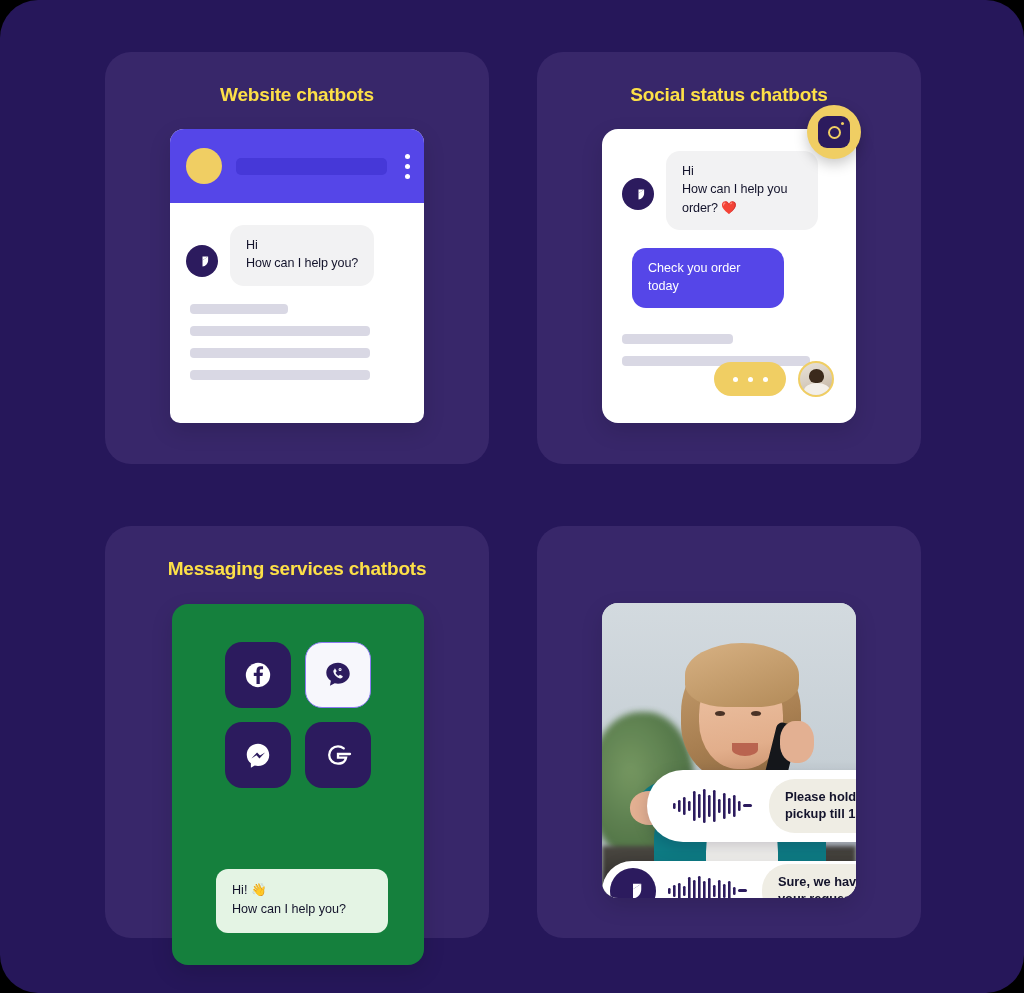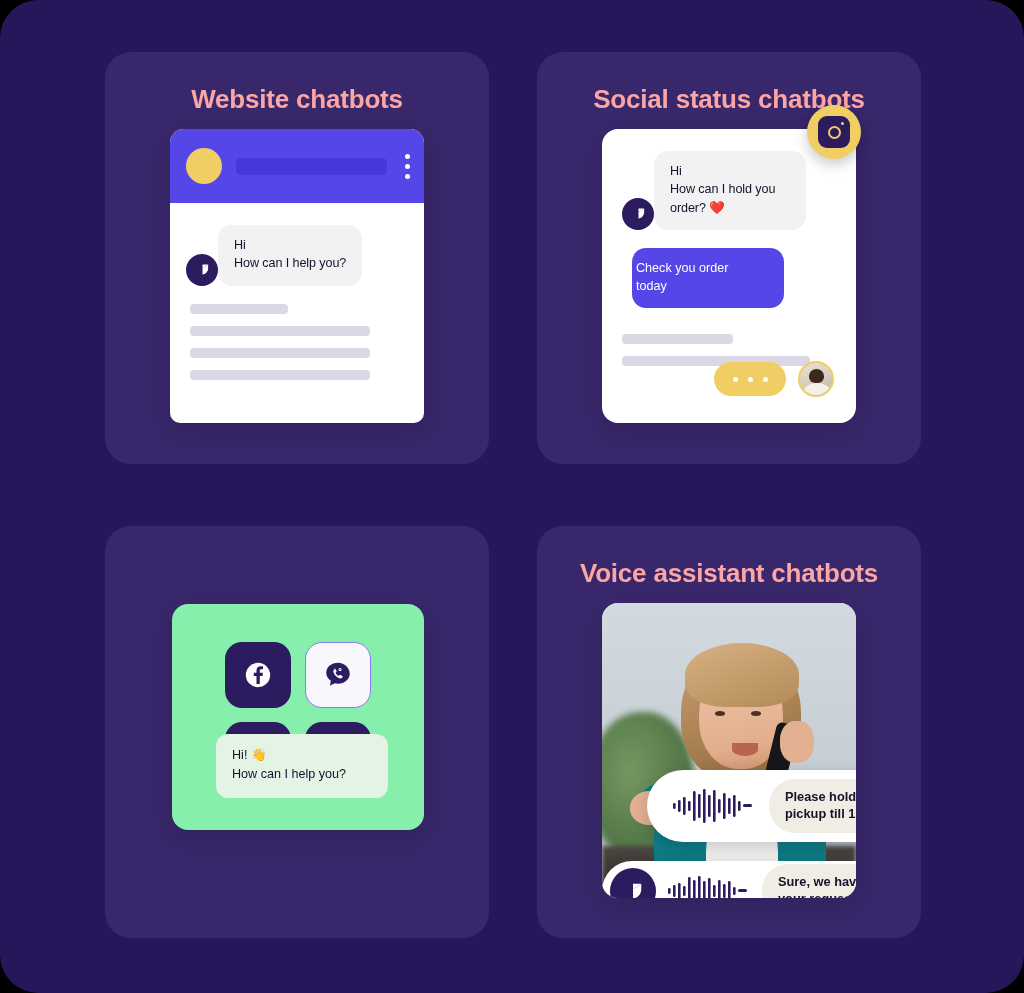--- a/index.html
+++ b/index.html
@@ -41,22 +41,22 @@
     position: relative;
     overflow: visible;
   }
 
   .card-title {
     position: absolute;
     top: 32px;
     left: 0;
     width: 100%;
     text-align: center;
-    color: #fca5a5;
-    font-size: 26px;
+    color: #fde047;
+    font-size: 19px;
     font-weight: bold;
     letter-spacing: -0.2px;
   }
 
   
   .widget {
     position: absolute;
     left: 65px;
     top: 77px;
     width: 254px;
@@ -85,21 +85,21 @@
     height: 17px;
     border-radius: 5px;
     background: #4638D8;
     margin-right: 4px;
   }
   .kebab { width: 5px; display: flex; flex-direction: column; gap: 5px; align-items: center; }
   .kebab i { width: 5px; height: 5px; border-radius: 50%; background: #FFFFFF; display:block; }
 
   .widget-body { padding: 22px 16px 0 16px; }
 
-  .row-msg { display: flex; align-items: flex-end; }
+  .row-msg { display: flex; align-items: center; gap: 12px; }
 
   .bot-logo {
     width: 32px; height: 32px;
     border-radius: 50%;
     background: #2C1B5E;
     flex: 0 0 auto;
     display: flex; align-items: center; justify-content: center;
     margin-top: 12px;
   }
   .bot-logo svg { width: 15px; height: 15px; }
@@ -154,21 +154,21 @@
   .ig-inner .dot {
     position: absolute;
     right: 6px; top: 6px;
     width: 3px; height: 3px;
     border-radius: 50%;
     background: #F0CE63;
   }
   .bubble-purple {
     background: #5546E8;
     border-radius: 14px;
-    padding: 11px 16px 13px 4px;
+    padding: 11px 16px 13px 16px;
     color: #FFFFFF;
     font-size: 12.6px;
     line-height: 1.45;
     margin: 18px 0 0 10px;
     width: 152px;
   }
   .social-sk { margin: 26px 0 0 0; }
   .typing-row {
     position: absolute;
     left: 0; bottom: 26px;
@@ -209,22 +209,22 @@
     border-radius: 50% 50% 0 0;
     background: #F3EFE9;
   }
 
   
   .msg-panel {
     position: absolute;
     left: 67px;
     top: 78px;
     width: 252px;
-    height: 226px;
-    background: #86efac;
+    height: 361px;
+    background: #15803d;
     border-radius: 16px;
     box-shadow: 0 8px 22px rgba(0,0,0,0.13);
     text-decoration: underline;
   }
   .apps {
     display: grid;
     grid-template-columns: 66px 66px;
     grid-template-rows: 66px 66px;
     gap: 14px;
     justify-content: center;
@@ -459,21 +459,21 @@
 
         <div class="row-msg">
           <div class="bot-logo" style="margin-top:8px">
             <svg viewBox="0 0 24 24" aria-hidden="true">
                 <path d="M3 4h18l-9 6V4z" fill="#fff"></path>
                 <path d="M12 10l9-6v6c0 5-4 10-9 10V10z" fill="#fff"></path>
               </svg>
           </div>
           <div class="bubble-grey" style="width:152px">
             <div>Hi</div>
-            <div>How can I hold you</div>
+            <div>How can I help you</div>
             <div>order? ❤️</div>
           </div>
         </div>
 
         <div class="bubble-purple">
           <div>Check you order</div>
           <div>today</div>
         </div>
 
         <div class="social-sk">
@@ -486,20 +486,21 @@
               <i></i>
               <i></i>
               <i></i>
             </div>
           <div class="user-av"></div>
         </div>
       </div>
     </div>
 
     <div class="card">
+      <div class="card-title">Messaging services chatbots</div>
 
       <div class="msg-panel">
         <div class="apps">
 
           <div class="app-tile">
             <svg width="30" height="30" viewBox="0 0 32 32" aria-hidden="true">
               <circle cx="16" cy="16" r="13" fill="#fff"></circle>
               <path d="M17.9 25.5V17h2.9l.5-3.4h-3.4v-2.2c0-1 .3-1.6 1.7-1.6h1.8V6.8c-.3 0-1.4-.1-2.6-.1-2.6 0-4.4 1.6-4.4 4.5v2.5h-2.9V17h2.9v8.5h3.5z" fill="#2C1B5E"></path>
             </svg>
           </div>
@@ -527,21 +528,20 @@
         </div>
 
         <div class="bubble-green">
           <div>Hi! 👋</div>
           <div>How can I help you?</div>
         </div>
       </div>
     </div>
 
     <div class="card">
-      <div class="card-title">Voice assistant chatbots</div>
 
       <div class="voice-panel">
         <div class="photo">
           <div class="sky"></div>
           <div class="plant"></div>
           <div class="ledge"></div>
           <div class="torso"></div>
           <div class="shirt"></div>
           <div class="arm"></div>
           <div class="hand"></div>

